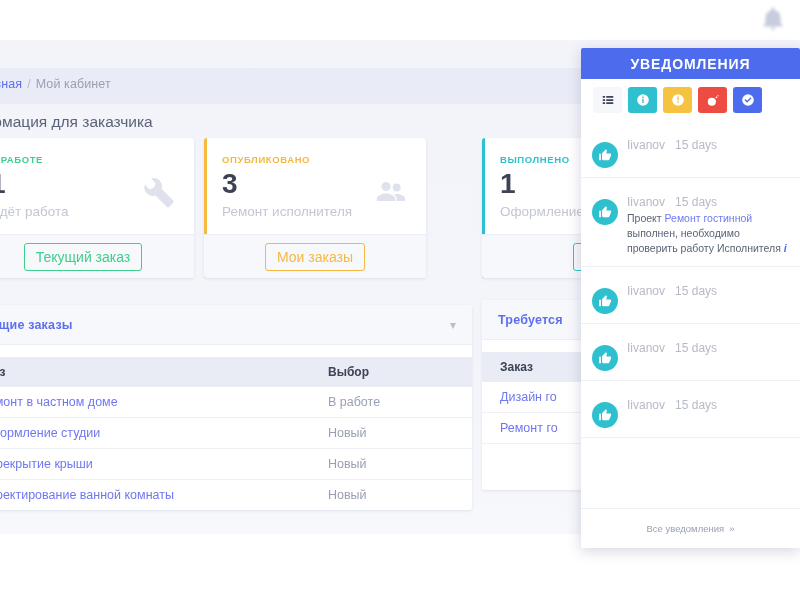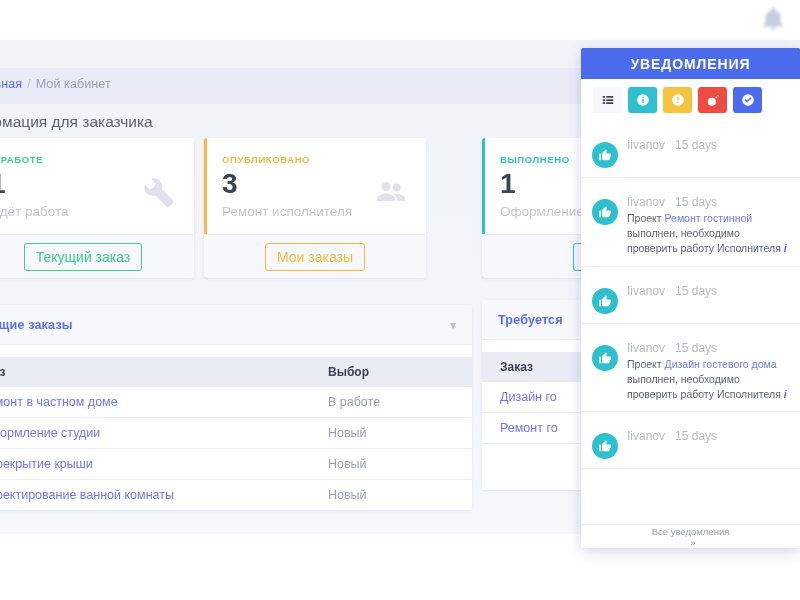--- a/index.html
+++ b/index.html
@@ -155,24 +155,23 @@
     margin-top: 12px;
   }
   .thumbsup svg { width: 14px; height: 14px; fill: #fff; }
   .ntext { flex: 1; min-width: 0; }
   .nmeta { font-size: 12px; color: #b6bac7; margin-bottom: 2px; margin-top: 8px; }
   .nmeta .when { margin-left: 10px; }
   .nbody { font-size: 10.5px; line-height: 1.45; color: #5c6378; }
   .nbody .lnk { color: #6f7bf0; }
   .nbody .info { color: #4d6ced; font-weight: bold; font-style: italic; margin-left: 3px; }
   .nfoot {
-    height: 24px; display: flex; align-items: center; justify-content: center;
+    height: 40px; display: flex; align-items: center; justify-content: center;
     font-size: 9.5px; color: #9aa0b3; background: #fff; border-top: 1px solid #eef0f5;
     cursor: pointer;
-    flex-direction: column;
   }
   .nfoot .arr { margin-left: 5px; }
 </style>
 </head>
 <body>
 
 <div id="screen">
 
   <div class="page">
 
@@ -376,21 +375,20 @@
       <div class="nitem">
         <span class="thumbsup">
           <svg viewBox="0 0 24 24">
               <path d="M2 21h3V10H2v11zM22.5 11.5c0-1.1-.9-2-2-2h-6.3l1-4.6v-.3c0-.4-.2-.8-.5-1.1L13.6 2 7.6 8c-.4.4-.6.9-.6 1.4v9.6c0 1.1.9 2 2 2h8.5c.8 0 1.5-.5 1.8-1.2l3-7c.1-.2.1-.5.1-.7v-.6z"></path>
             </svg>
         </span>
         <div class="ntext">
           <div class="nmeta">
             <span>Iivanov</span><span class="when">15 days</span>
           </div>
-          <div class="nbody"><span>Проект </span><span class="lnk">Дизайн гостевого дома</span><span> выполнен, необходимо проверить работу Исполнителя</span><span class="info">i</span></div>
         </div>
       </div>
 
       <div class="nitem">
         <span class="thumbsup">
           <svg viewBox="0 0 24 24">
               <path d="M2 21h3V10H2v11zM22.5 11.5c0-1.1-.9-2-2-2h-6.3l1-4.6v-.3c0-.4-.2-.8-.5-1.1L13.6 2 7.6 8c-.4.4-.6.9-.6 1.4v9.6c0 1.1.9 2 2 2h8.5c.8 0 1.5-.5 1.8-1.2l3-7c.1-.2.1-.5.1-.7v-.6z"></path>
             </svg>
         </span>
         <div class="ntext">

